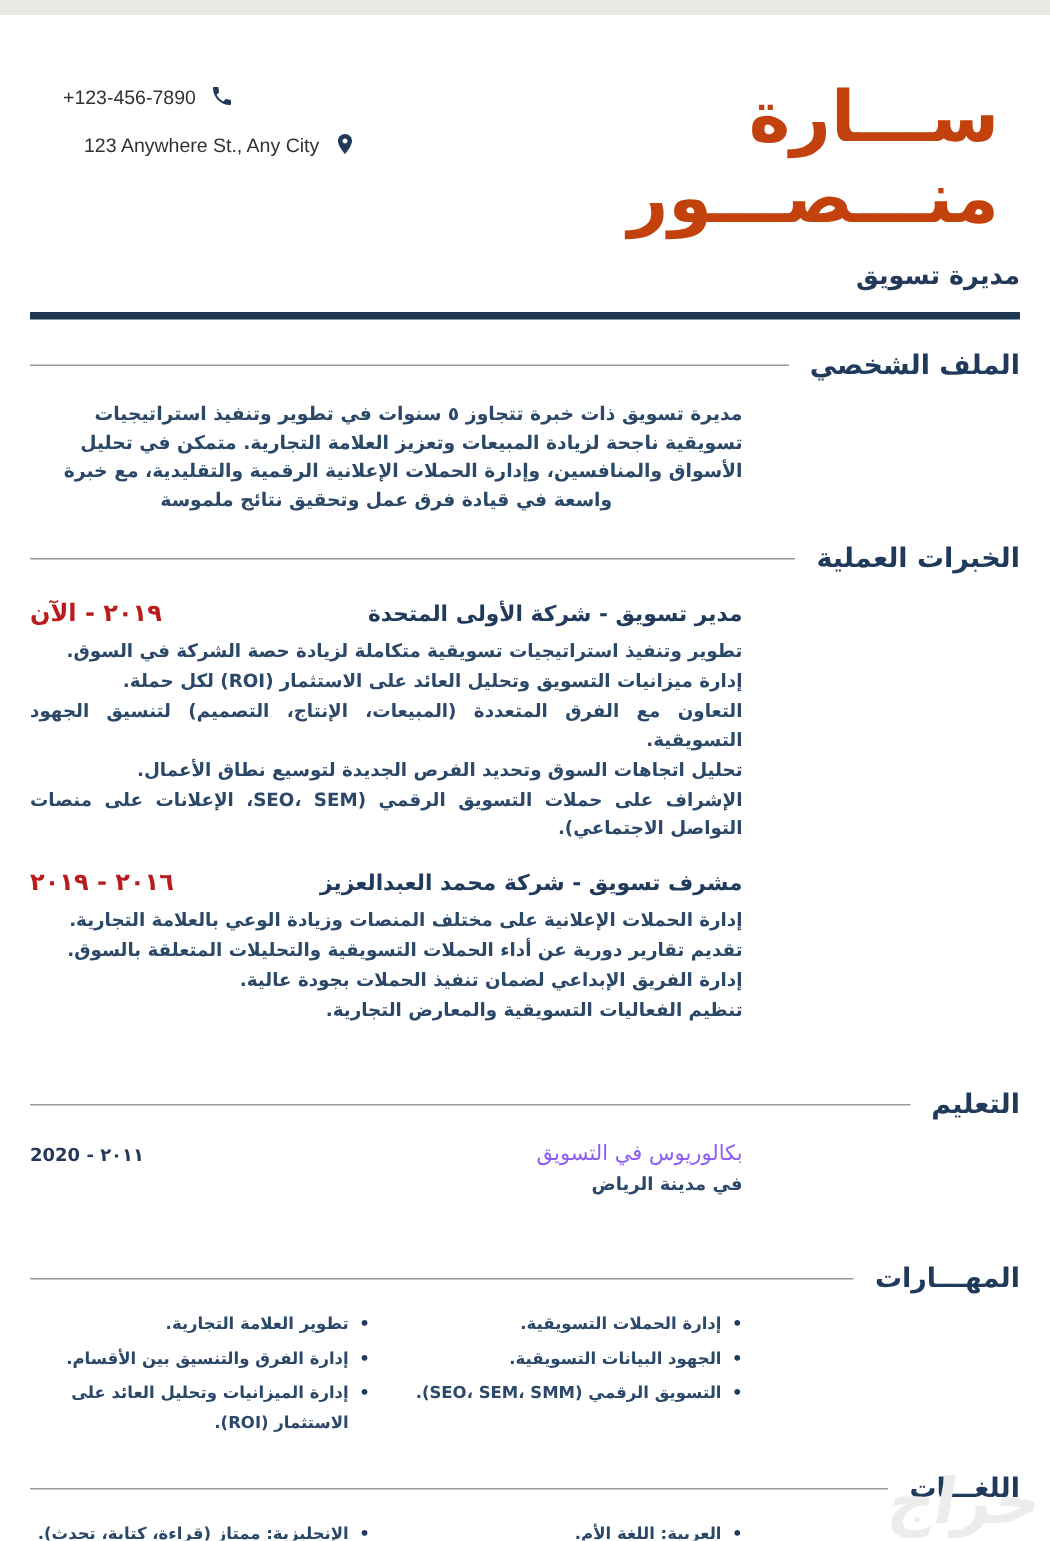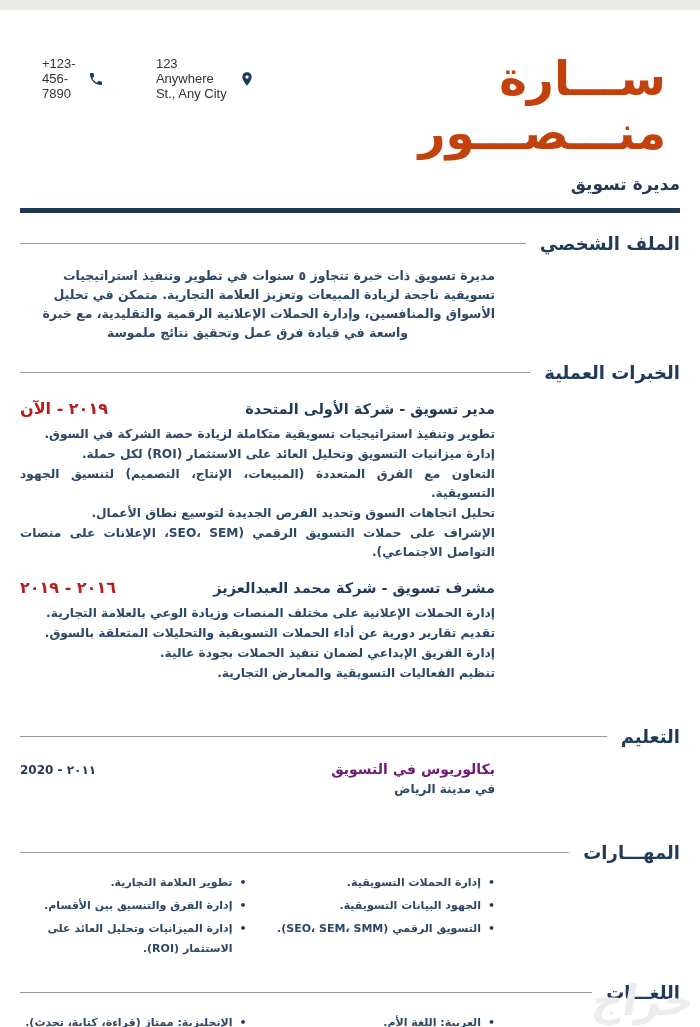--- a/index.html
+++ b/index.html
@@ -7,21 +7,21 @@
        font-family:"DejaVu Sans",sans-serif;-webkit-font-smoothing:antialiased;}
   .page{position:relative;width:700px;height:1027px;background:#ffffff;box-sizing:border-box;}
   .topbar{width:700px;height:10px;background:#e9e9e6;}
   .inner{padding:0 20px;box-sizing:border-box;}
 
   
   header{display:flex;justify-content:space-between;align-items:flex-start;padding:28px 0 8px 0;}
   .name-box{text-align:right;max-width:420px;}
   .person-name{margin:14px;font-size:47px;line-height:1.15;font-weight:bold;color:#c2410c;letter-spacing:0;}
   .person-title{margin-top:6px;font-size:17px;font-weight:bold;color:#24395a;}
-  .contact{direction:ltr;display:flex;flex-direction:row;gap:16px;margin-top:18px;width:235px;font-family:"Liberation Sans","DejaVu Sans",sans-serif;}
+  .contact{direction:ltr;display:flex;flex-direction:column;gap:16px;margin-top:18px;width:235px;font-family:"Liberation Sans","DejaVu Sans",sans-serif;text-align:right;}
   .c-row{display:flex;align-items:center;gap:9px;font-size:13px;color:#323232;}
   .c-row.r1{margin-left:22px;}
   .c-row.r3{margin-left:36px;}
   .cicon{width:16px;height:16px;flex:0 0 16px;display:inline-block;}
   .cicon svg{width:16px;height:16px;fill:#1f3a5a;}
 
   .thickbar{height:5px;background:#1d3850;margin:6px 0 0 0;}
 
   
   .sec-head{display:flex;align-items:center;gap:14px;margin-top:20px;}
@@ -35,21 +35,21 @@
   .job{margin-top:16px;}
   .job-head{display:flex;justify-content:space-between;align-items:baseline;}
   .job-title{margin:0;font-size:14.5px;font-weight:bold;color:#1f3a5a;}
   .job-date{font-size:16px;font-weight:bold;color:#b91c1c;white-space:nowrap;}
   ul.joblist{list-style:none;margin:7px 0 0 0;padding:0;font-size:12.2px;font-weight:bold;
              color:#2b4868;line-height:19px;text-align:justify;}
   ul.joblist li{margin-bottom:1px;}
 
   .edu-row{display:flex;justify-content:space-between;align-items:flex-start;margin-top:14px;}
   .edu-main{text-align:right;}
-  .edu-degree{margin:0;font-size:14px;font-weight:bold;color:#701a75;}
+  .edu-degree{margin:0;font-size:14px;font-weight:normal;color:#8b5cf6;}
   .edu-loc{margin-top:5px;font-size:12px;font-weight:bold;color:#2b4868;}
   .edu-date{font-size:12px;font-weight:bold;color:#24395a;white-space:nowrap;margin-top:2px;}
 
   .two-col{display:grid;grid-template-columns:1fr 1fr;column-gap:22px;margin-top:10px;}
   ul.dots{list-style:none;margin:0;padding:0;font-size:11px;font-weight:bold;color:#2b4868;line-height:20px;}
   ul.dots li{position:relative;padding-right:14px;margin-bottom:3px;}
   ul.dots li::before{content:"•";position:absolute;right:0;top:0;color:#1f3a5a;}
 
   .skills-body{margin-top:2px;}
   .spacer-edu{height:22px;}

